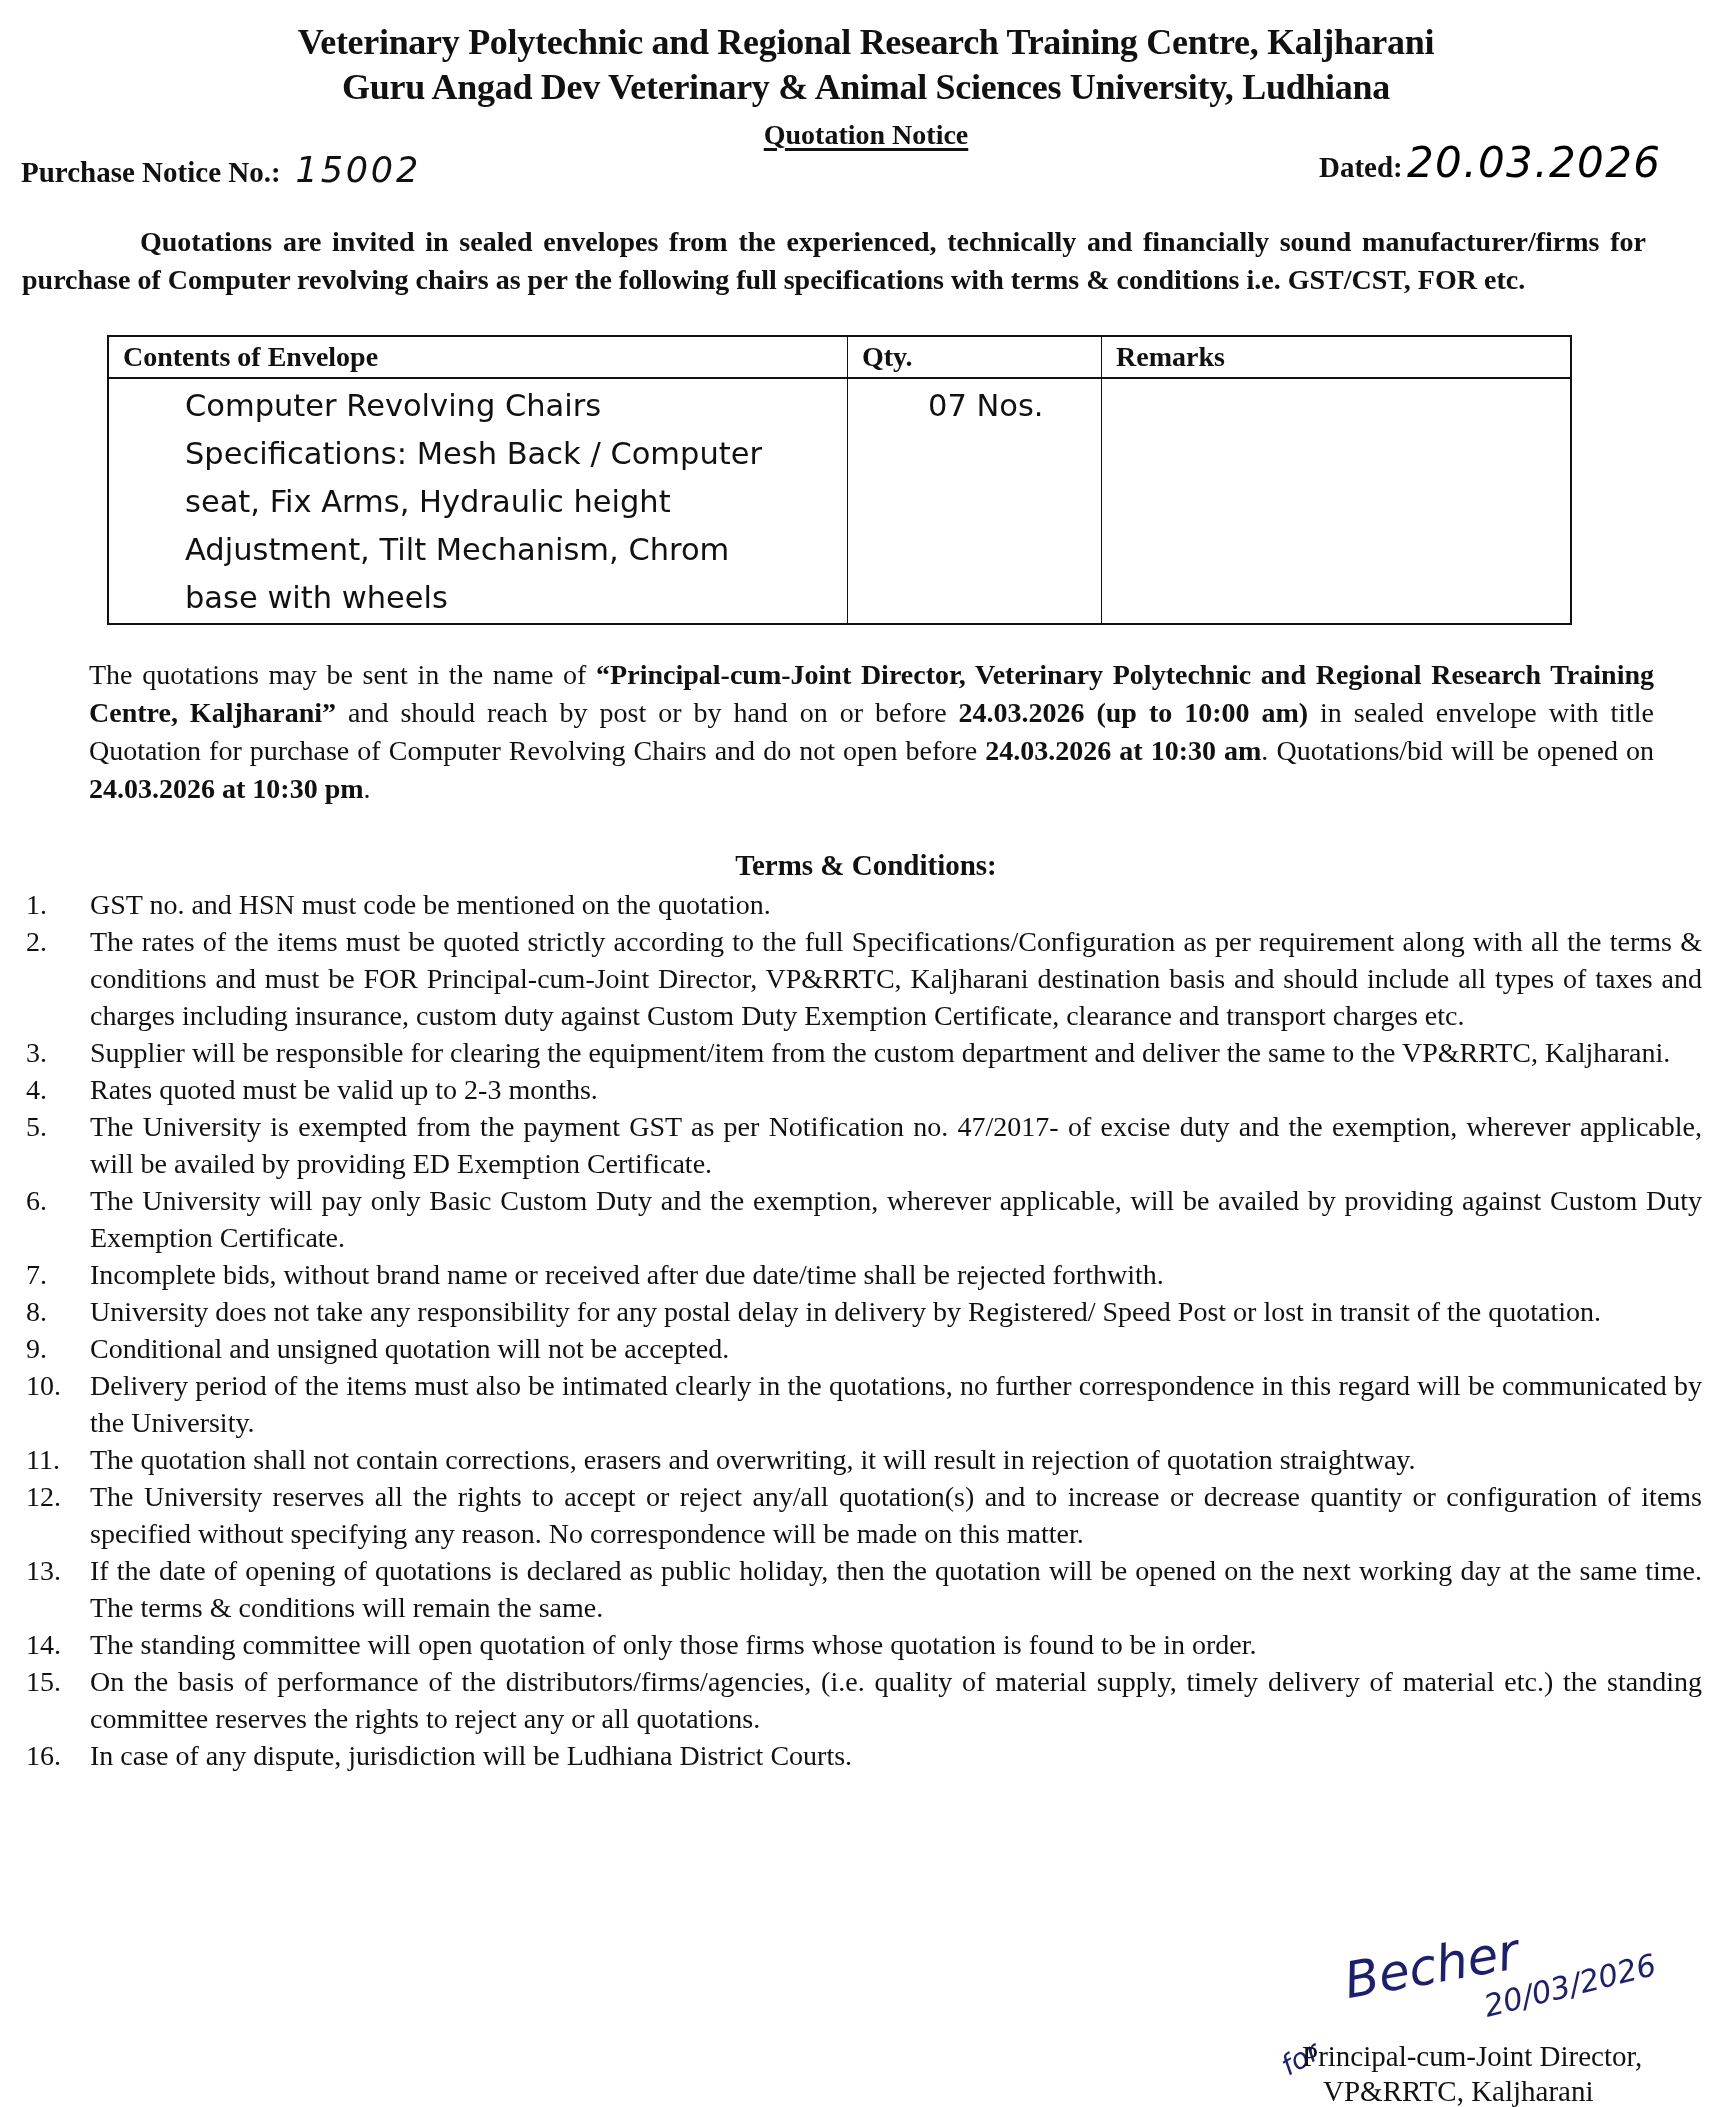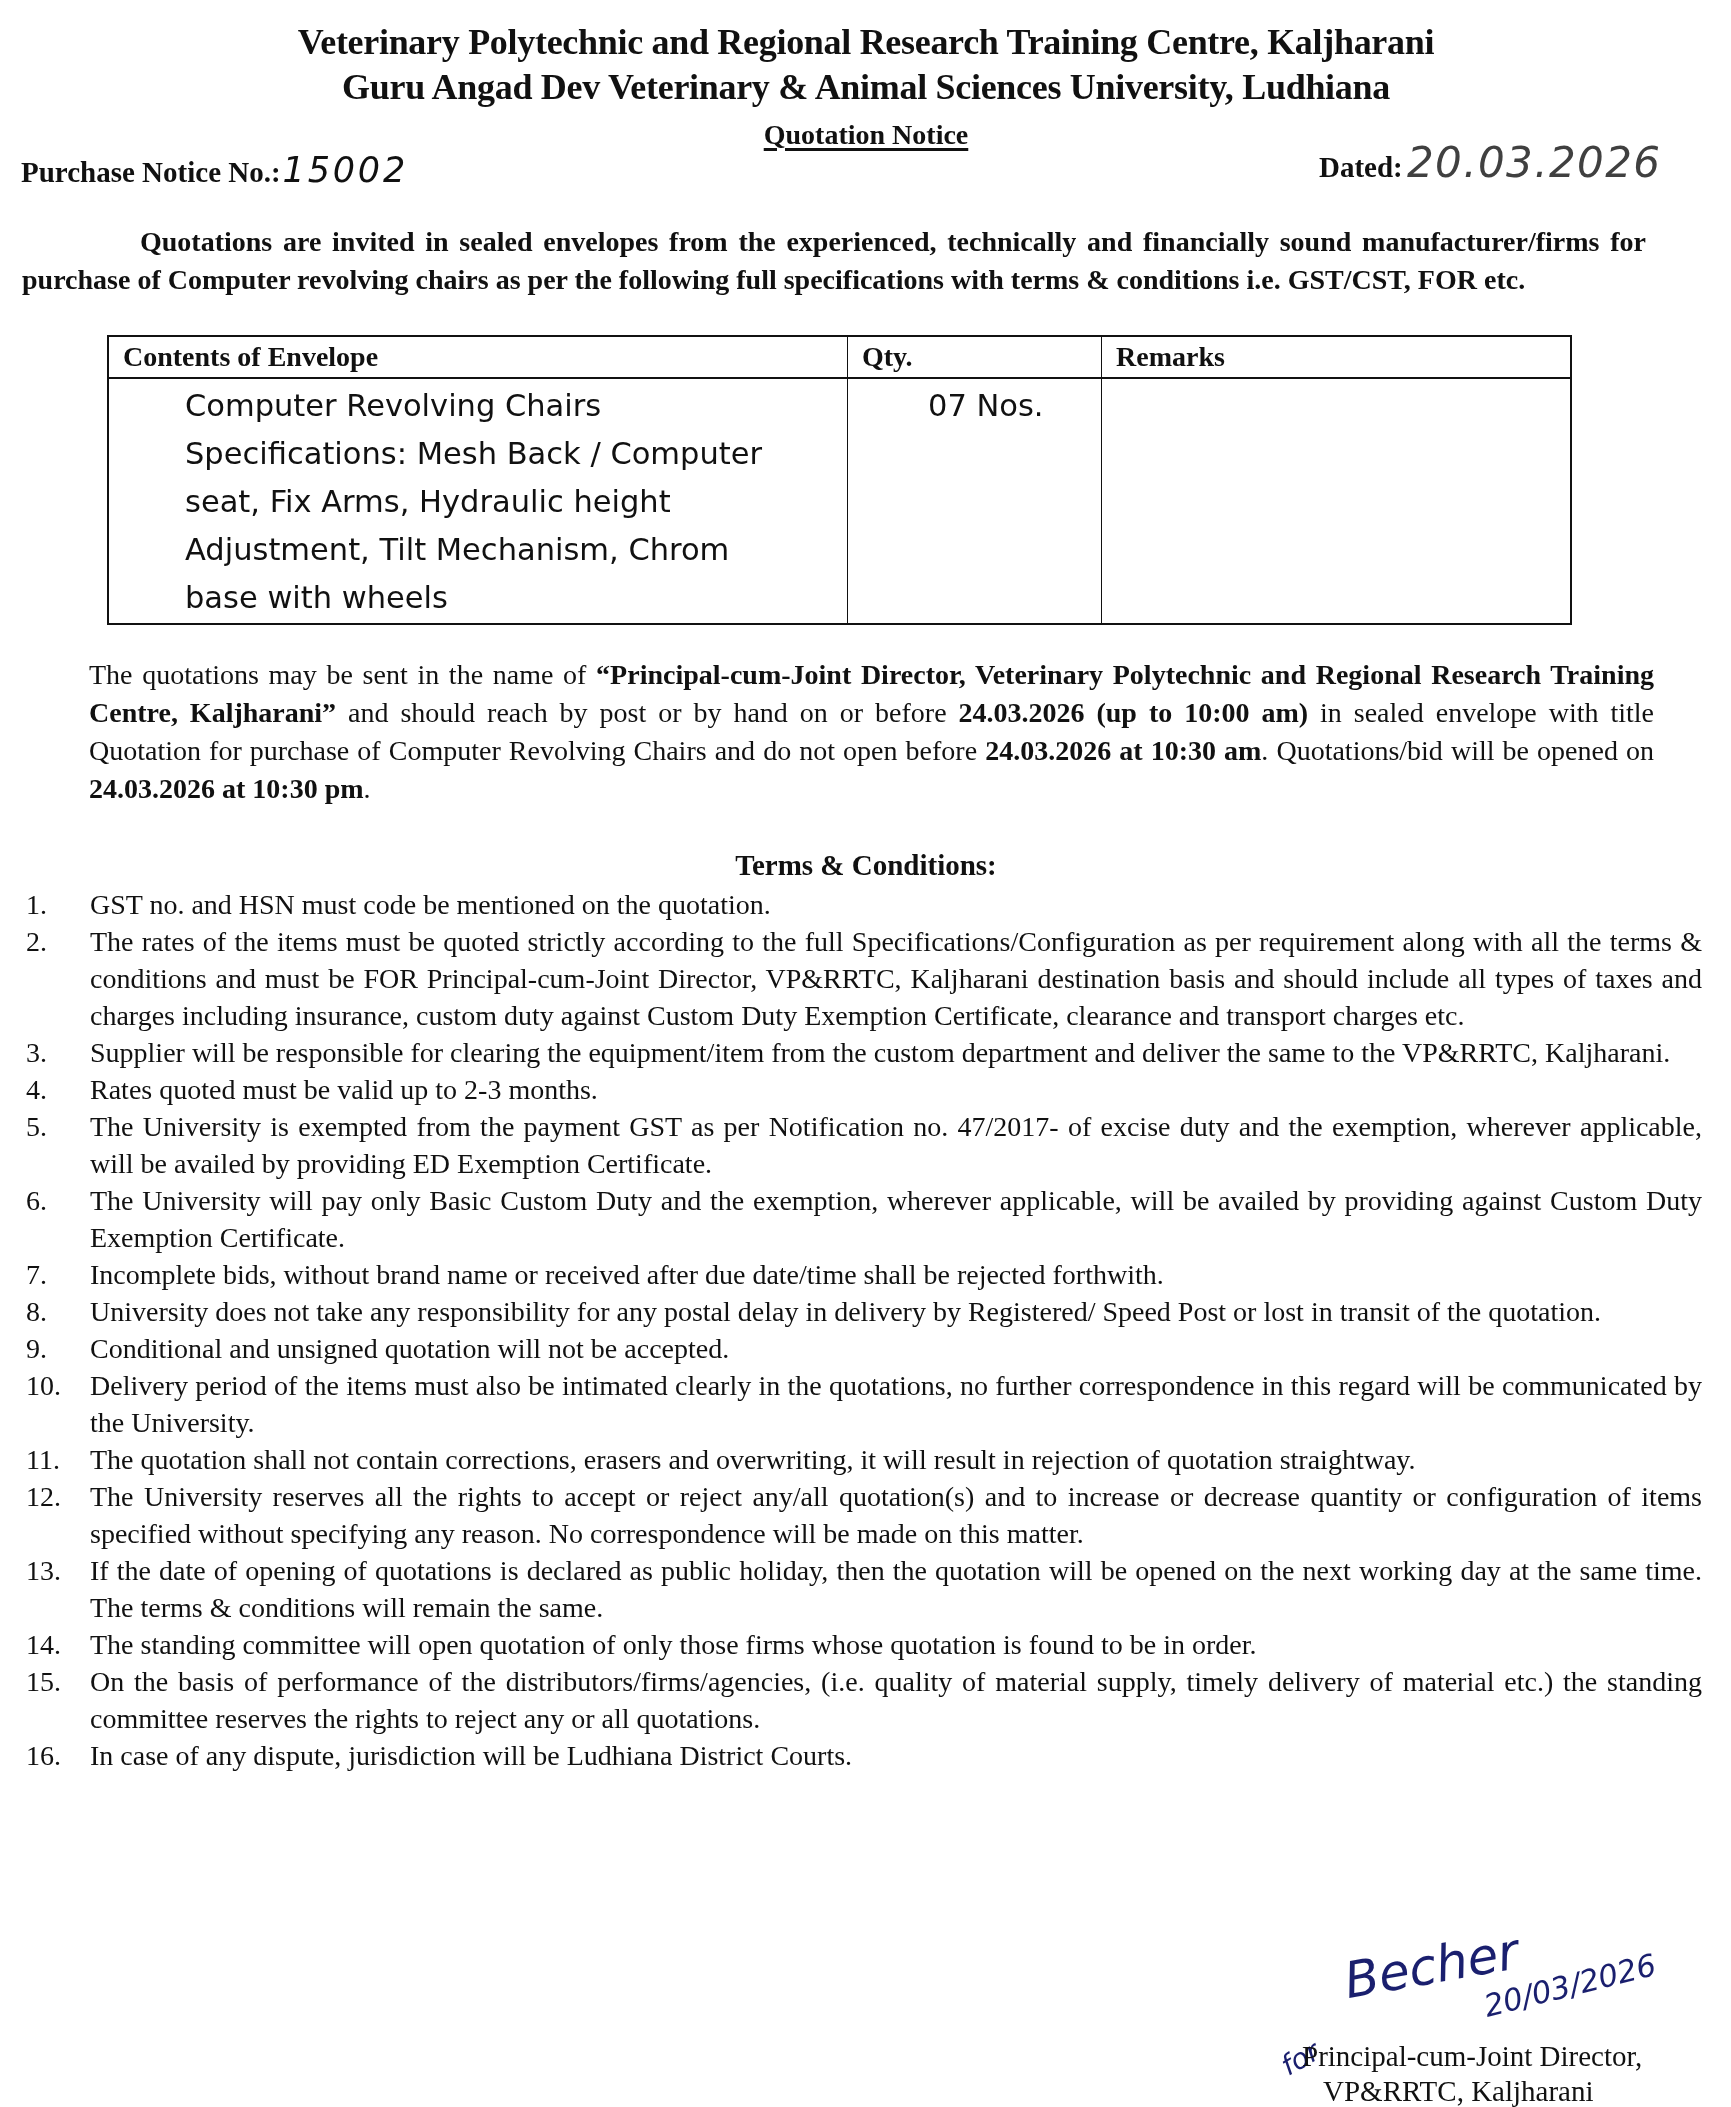--- a/index.html
+++ b/index.html
@@ -57,23 +57,23 @@
       position: absolute;
       top: 143px; left: 1319px;
       font-weight: bold;
       font-size: 29px;
       line-height: 39px;
     }
     .hand {
       font-family: "DejaVu Sans", sans-serif;
       font-weight: normal;
       font-style: italic;
-      color: #404040;
-    }
-    .purchase-row .hand { font-size: 35px; color: #111; letter-spacing: 2.8px; margin-left: 2px; }
+      color: #000000;
+    }
+    .purchase-row .hand { font-size: 35px; color: #111; letter-spacing: 2.8px; margin-left: 15px; }
     .dated-row .hand { font-size: 42px; letter-spacing: 1.4px; margin-left: 4.2px; }
 
     .intro {
       position: absolute;
       top: 223px; left: 22px;
       width: 1624px;
       font-weight: bold;
       font-size: 28px;
       line-height: 38px;
       text-align: justify;

